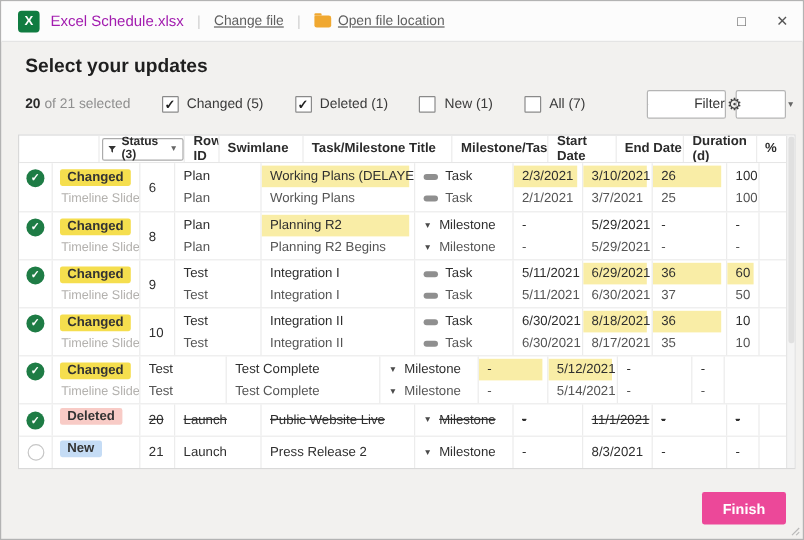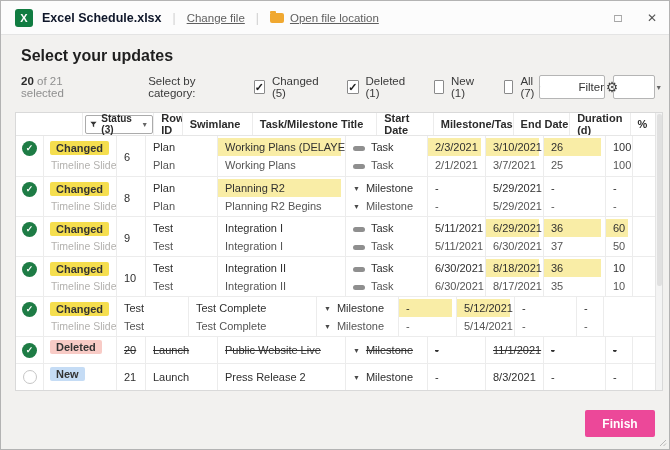--- a/index.html
+++ b/index.html
@@ -13,21 +13,21 @@
   
   .topbar {
     height:34px; background:#fcfcfc; border-bottom:1px solid #e4e4e4;
     display:flex; align-items:center; padding-left:14px; flex:0 0 auto;
   }
   .xl-icon {
     width:18px; height:18px; background:#107C41; border-radius:3px;
     color:#fff; font-weight:bold; font-size:11px; line-height:18px;
     text-align:center; margin-right:9px;
   }
-  .file-title { font-size:12.5px; font-weight:bold; color:#0f172a; }
+  .file-title { font-size:12.5px; font-weight:normal; color:#a21caf; }
   .tb-sep { color:#cfcfcf; margin:0 11px; font-size:12px; }
   .tb-link { font-size:11.5px; color:#5f5f5f; text-decoration:underline; cursor:pointer; }
   .folder-icon {
     width:14px; height:10px; background:#F0A830; border-radius:1px 2px 2px 2px;
     position:relative; display:inline-block; margin:0 6px 0 0; vertical-align:-1px;
   }
   .folder-icon::before {
     content:""; position:absolute; top:-2px; left:0; width:6px; height:2px;
     background:#F0A830; border-radius:1px 1px 0 0;
   }
@@ -135,21 +135,20 @@
     <span class="win-controls">
       <span class="win-btn">□</span>
       <span class="win-btn">✕</span>
     </span>
   </div>
 
   <div class="page-title">Select your updates</div>
 
   <div class="controls">
     <span class="count-group"><span class="count-bold">20</span><span> of 21 selected</span></span>
-    <span class="cat-label">Select by category:</span>
     <span class="cats" id="cats">
         <span class="cat">
           <span class="cb">✓</span>
           <span class="cblabel">Changed (5)</span>
         </span>
         <span class="cat">
           <span class="cb">✓</span>
           <span class="cblabel">Deleted (1)</span>
         </span>
         <span class="cat">
@@ -183,22 +182,22 @@
           <svg width="9" height="9" viewBox="0 0 10 10">
               <path d="M0.5 1 H9.5 L6 5 V9 L4 7.6 V5 Z" fill="#333"></path>
             </svg>
           <b>Status (3)</b>
           <span class="caret">▼</span>
         </span>
       </div>
       <div class="cell c-rowid">Row ID</div>
       <div class="cell c-swim">Swimlane</div>
       <div class="cell c-title">Task/Milestone Title</div>
+      <div class="cell c-kind">Milestone/Task</div>
       <div class="cell c-start">Start Date</div>
-      <div class="cell c-kind">Milestone/Task</div>
       <div class="cell c-end">End Date</div>
       <div class="cell c-dur">Duration (d)</div>
       <div class="cell c-pct">%</div>
     </div>
     <div id="tbody">
         <div class="trow dbl">
           <div class="cell c-check">
             <span class="circle sel">✓</span>
           </div>
           <div class="cell c-status"><span class="badge b-changed">Changed</span><div class="substatus">Timeline Slide</div></div>

